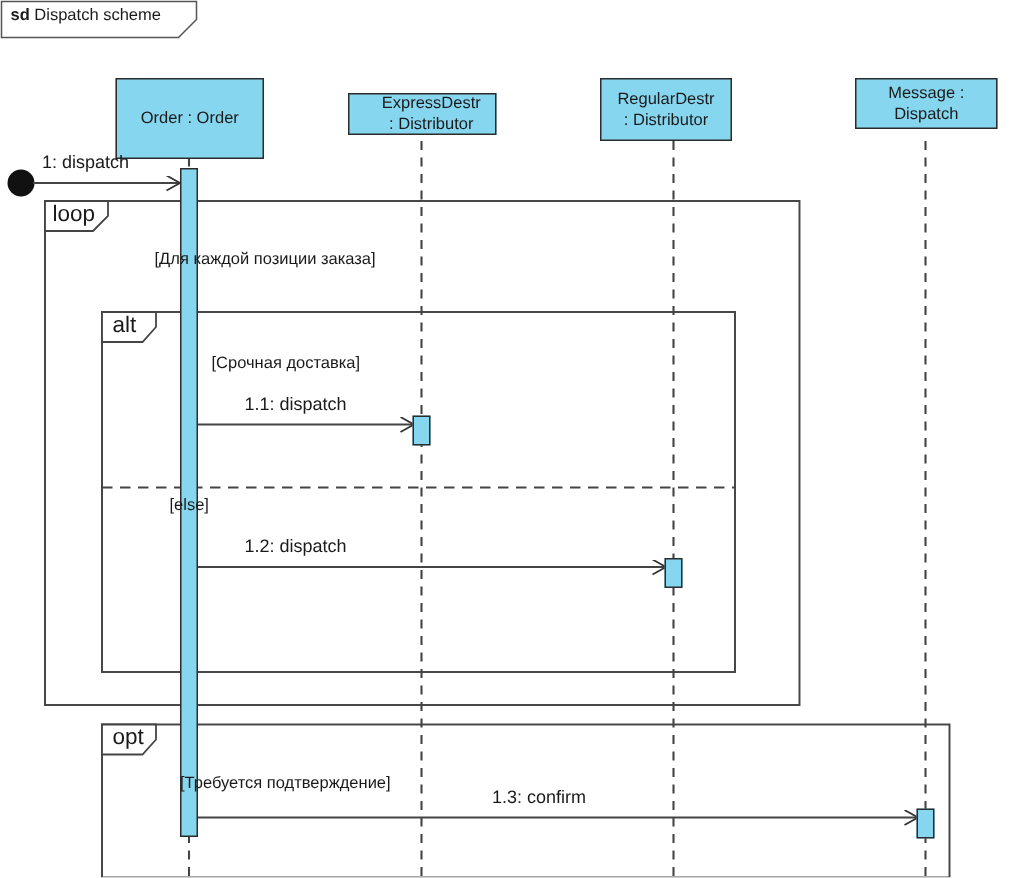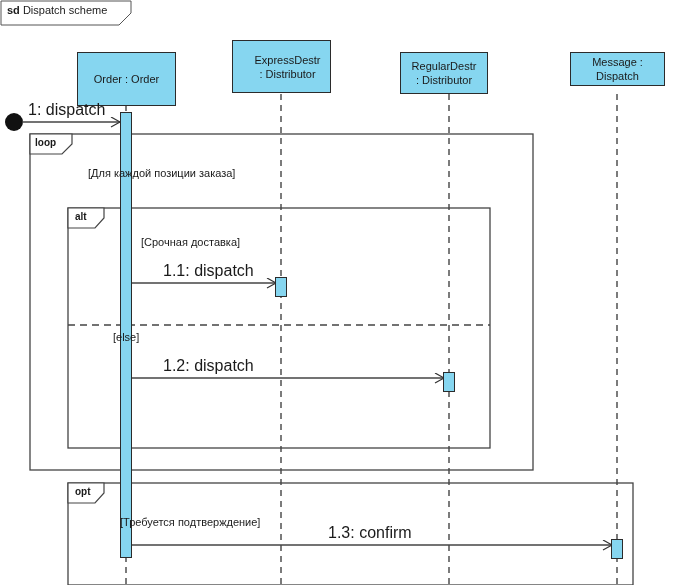--- a/index.html
+++ b/index.html
@@ -38,37 +38,37 @@
     justify-content: center;
     font-size: 11px;
     line-height: 14px;
     color: #1a1a1a;
     text-align: center;
   }
   .lifeline-box span { display: block; white-space: pre; }
   .frag-label {
     position: absolute;
     box-sizing: border-box;
-    font-size: 10px;
-    font-weight: bold;
+    font-size: 15px;
+    font-weight: normal;
     color: #1a1a1a;
     padding: 1px 10px 1px 5px;
     line-height: 13px;
   }
   .diagram-title {
     position: absolute;
     font-size: 11px;
     color: #1a1a1a;
     line-height: 13px;
     padding: 2px 14px 2px 6px;
     box-sizing: border-box;
   }
   .diagram-title b { font-weight: bold; }
   .guard { position: absolute; font-size: 11px; color: #1a1a1a; white-space: pre; }
-  .msg-label { position: absolute; font-size: 16px; color: #1a1a1a; white-space: pre; text-align: right; }
+  .msg-label { position: absolute; font-size: 12px; color: #1a1a1a; white-space: pre; text-align: right; }
   .activation {
     position: absolute;
     background: #86D6F0;
     border: 1px solid #2b2b2b;
     box-sizing: border-box;
   }
 </style>
 </head>
 <body>
 
@@ -120,21 +120,21 @@
 
   <div class="diagram-title" style="left:1px; top:2px; width:130px; height:24px;">
     <b>sd</b>
     <span>Dispatch scheme</span>
   </div>
 
   <div class="lifeline-box" style="left:77px; top:52px; width:99px; height:54px;">
     <span>Order : Order</span>
   </div>
 
-  <div class="lifeline-box" style="left:232px; top:40px; width:99px; height:53px;padding-left:12px;">
+  <div class="lifeline-box" style="left:232px; top:62px; width:99px; height:28px;padding-left:12px;">
     <span>ExpressDestr</span>
     <span>: Distributor</span>
   </div>
 
   <div class="lifeline-box" style="left:400px; top:52px; width:88px; height:42px;">
     <span>RegularDestr</span>
     <span>: Distributor</span>
   </div>
 
   <div class="lifeline-box" style="left:570px; top:52px; width:95px; height:34px;">
@@ -144,21 +144,21 @@
 
   <div class="activation" style="left:120px; top:112px; width:12px; height:446px;"></div>
   <div class="activation" style="left:275px; top:277px; width:12px; height:20px;"></div>
   <div class="activation" style="left:443px; top:372px; width:12px; height:20px;"></div>
   <div class="activation" style="left:611px; top:539px; width:12px; height:20px;"></div>
 
   <div class="frag-label" style="left:30px; top:135px;">loop</div>
   <div class="frag-label" style="left:70px; top:209px;">alt</div>
   <div class="frag-label" style="left:70px; top:484px;">opt</div>
 
-  <div class="guard" style="left:88px; top:167px;">[Для каждой позиции заказа]</div>
+  <div class="guard" style="left:103px; top:167px;">[Для каждой позиции заказа]</div>
   <div class="guard" style="left:113px; top:236px;padding-left:28px;">[Срочная доставка]</div>
   <div class="guard" style="left:113px; top:331px;">[else]</div>
   <div class="guard" style="left:120px; top:516px;">[Требуется подтверждение]</div>
 
   <div class="msg-label" style="left:28px; top:101px;">1: dispatch</div>
   <div class="msg-label" style="left:163px; top:262px;">1.1: dispatch</div>
   <div class="msg-label" style="left:163px; top:357px;">1.2: dispatch</div>
   <div class="msg-label" style="left:328px; top:524px;">1.3: confirm</div>
 
 </div>

